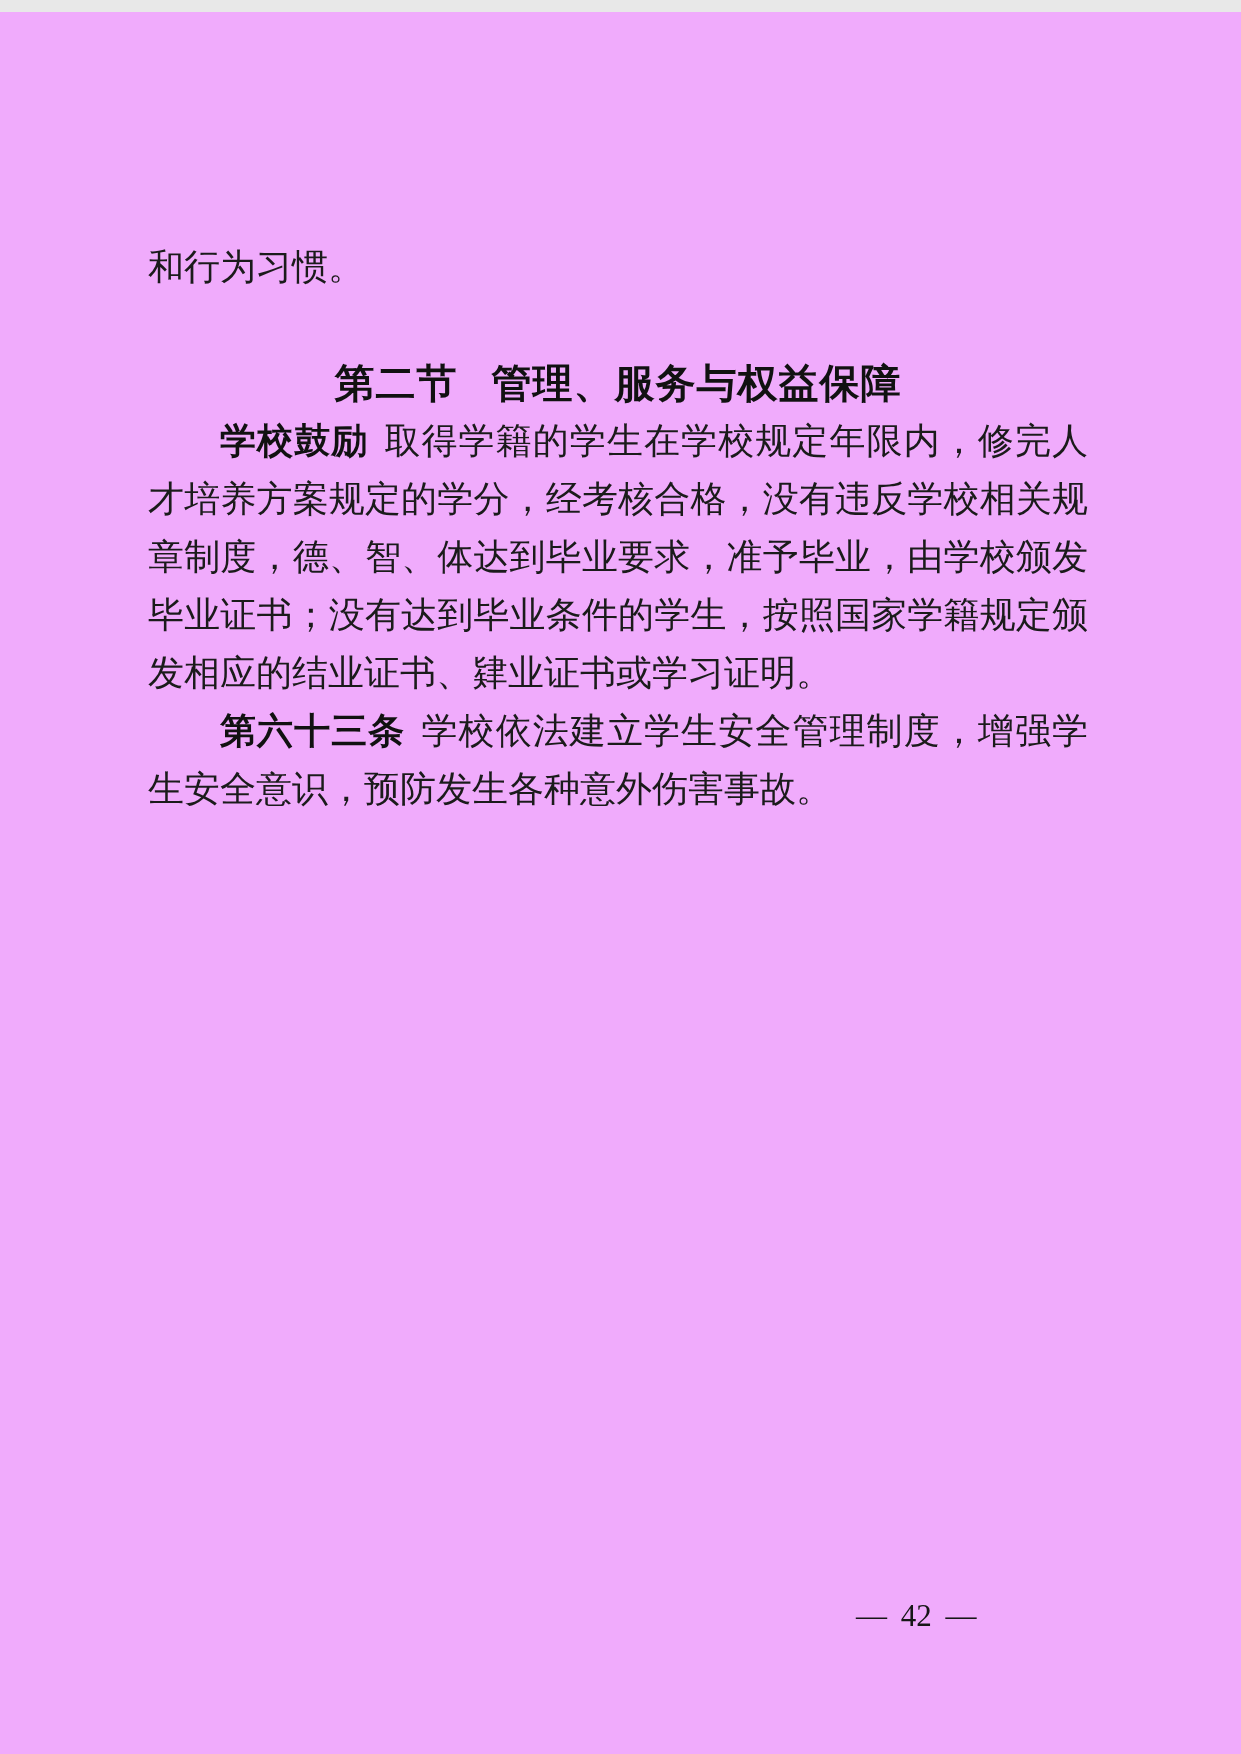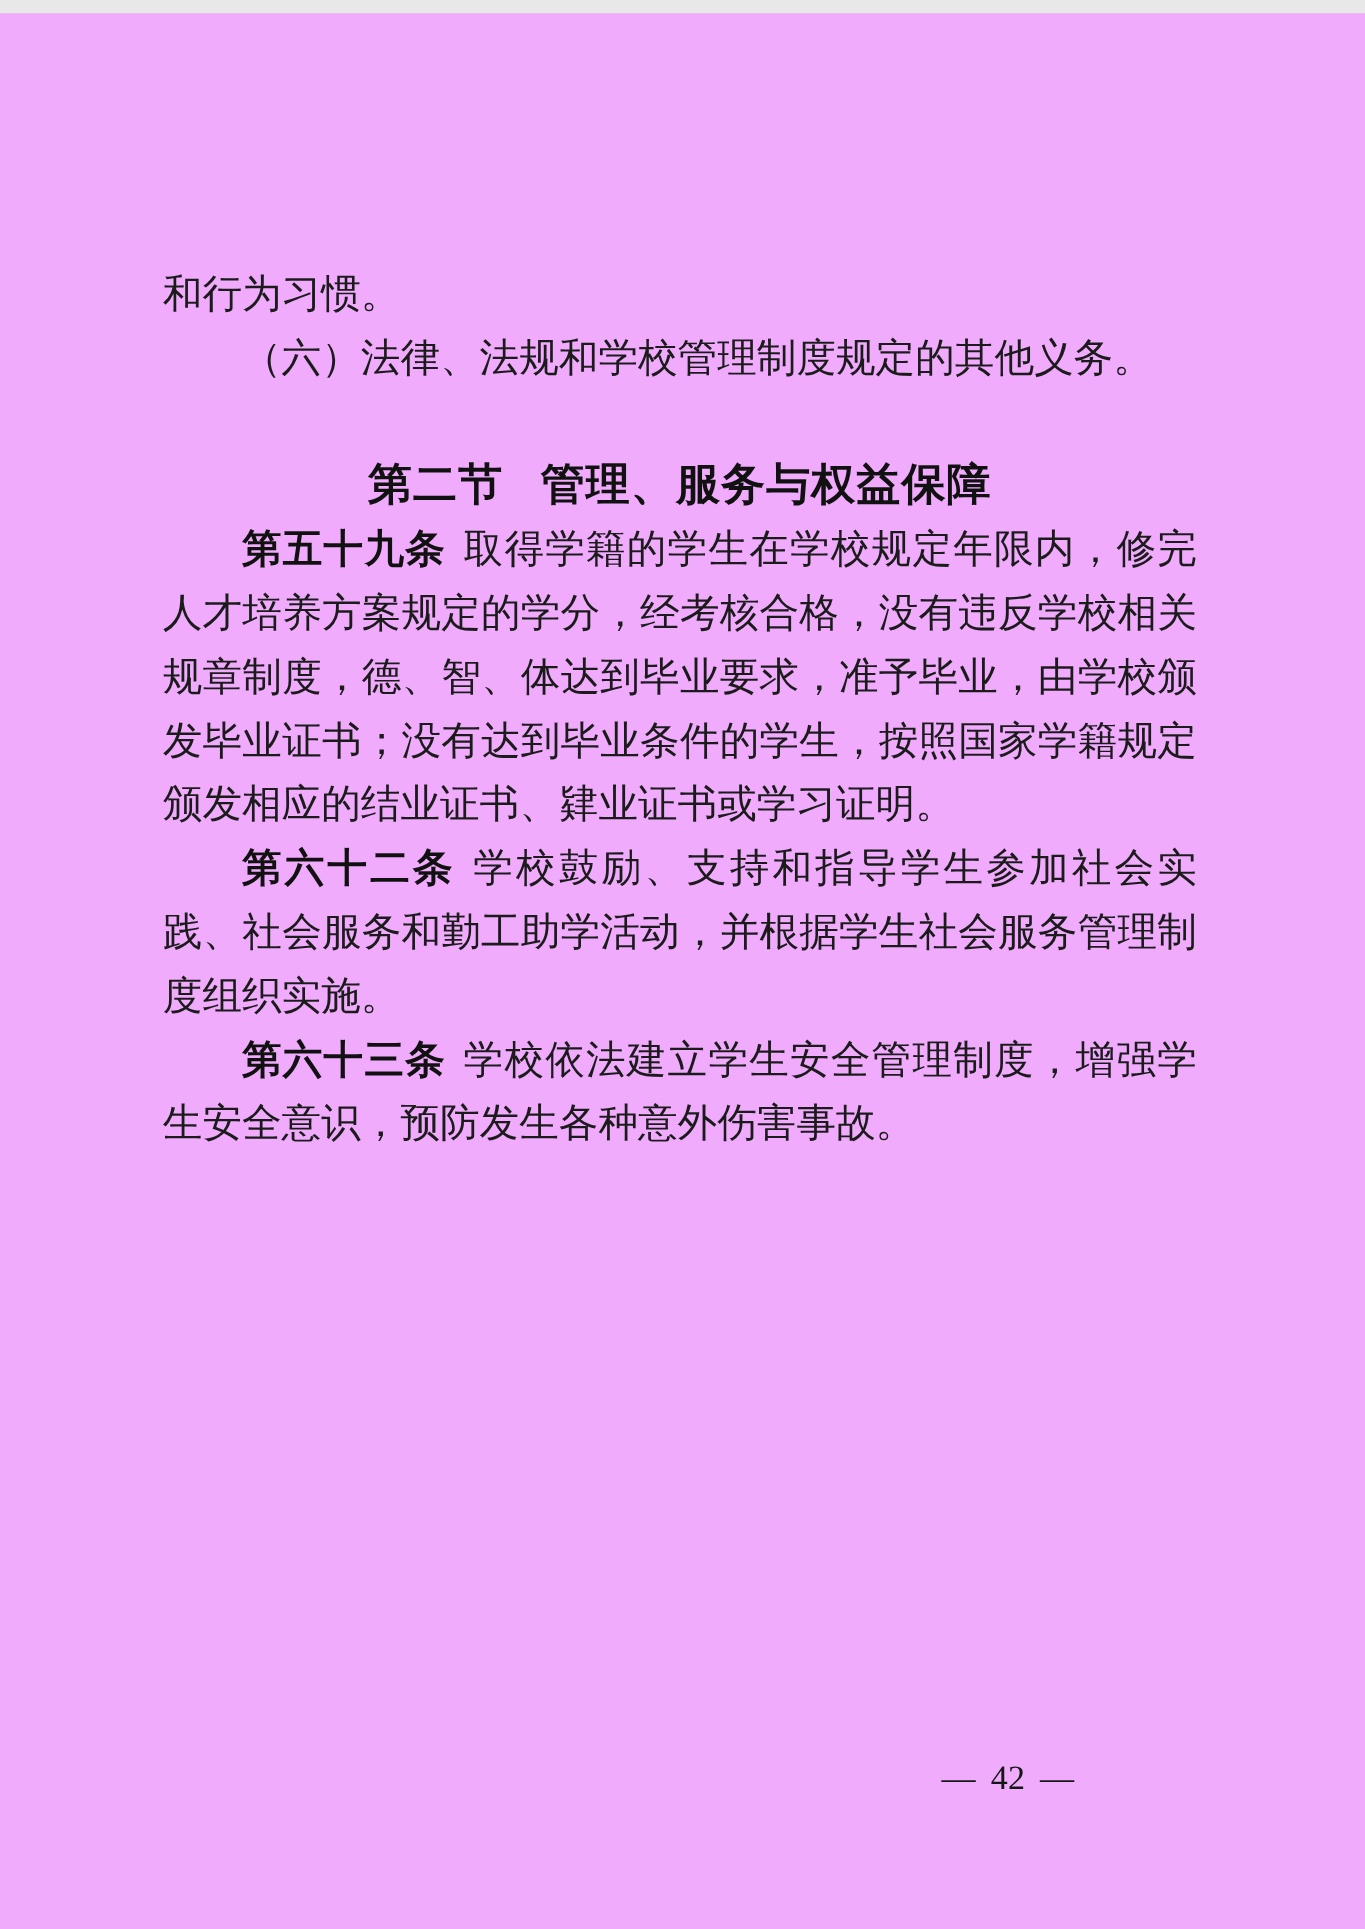--- a/index.html
+++ b/index.html
@@ -69,35 +69,31 @@
 </style>
 </head>
 <body>
 
 <div class="page">
   <div class="content">
 
     <p>和行为习惯。</p>
 
 
-    <p class="para-indent">（六）法律、法规和学校管理制度规定的其他义务。</p>
 
     <h2 class="section-heading">
       <span class="sec-num">第二节</span><span>管理、服务与权益保障</span>
     </h2>
 
     <p class="para-indent">
-      <span class="article-label">第五十九条</span><span>取得学籍的学生在学校规定年限内，修完人才培养方案规定的学分，经考核合格，没有违反学校相关规章制度，德、智、体达到毕业要求，准予毕业，由学校颁发毕业证书；没有达到毕业条件的学生，按照国家学籍规定颁发相应的结业证书、肄业证书或学习证明。</span>
+      <span class="article-label">学校鼓励</span><span>取得学籍的学生在学校规定年限内，修完人才培养方案规定的学分，经考核合格，没有违反学校相关规章制度，德、智、体达到毕业要求，准予毕业，由学校颁发毕业证书；没有达到毕业条件的学生，按照国家学籍规定颁发相应的结业证书、肄业证书或学习证明。</span>
     </p>
 
 
 
-    <p class="para-indent">
-      <span class="article-label">第六十二条</span><span>学校鼓励、支持和指导学生参加社会实践、社会服务和勤工助学活动，并根据学生社会服务管理制度组织实施。</span>
-    </p>
 
     <p class="para-indent">
       <span class="article-label">第六十三条</span><span>学校依法建立学生安全管理制度，增强学生安全意识，预防发生各种意外伤害事故。</span>
     </p>
 
 
   </div>
 
   <div class="page-footer">— 42 —</div>
 </div>

